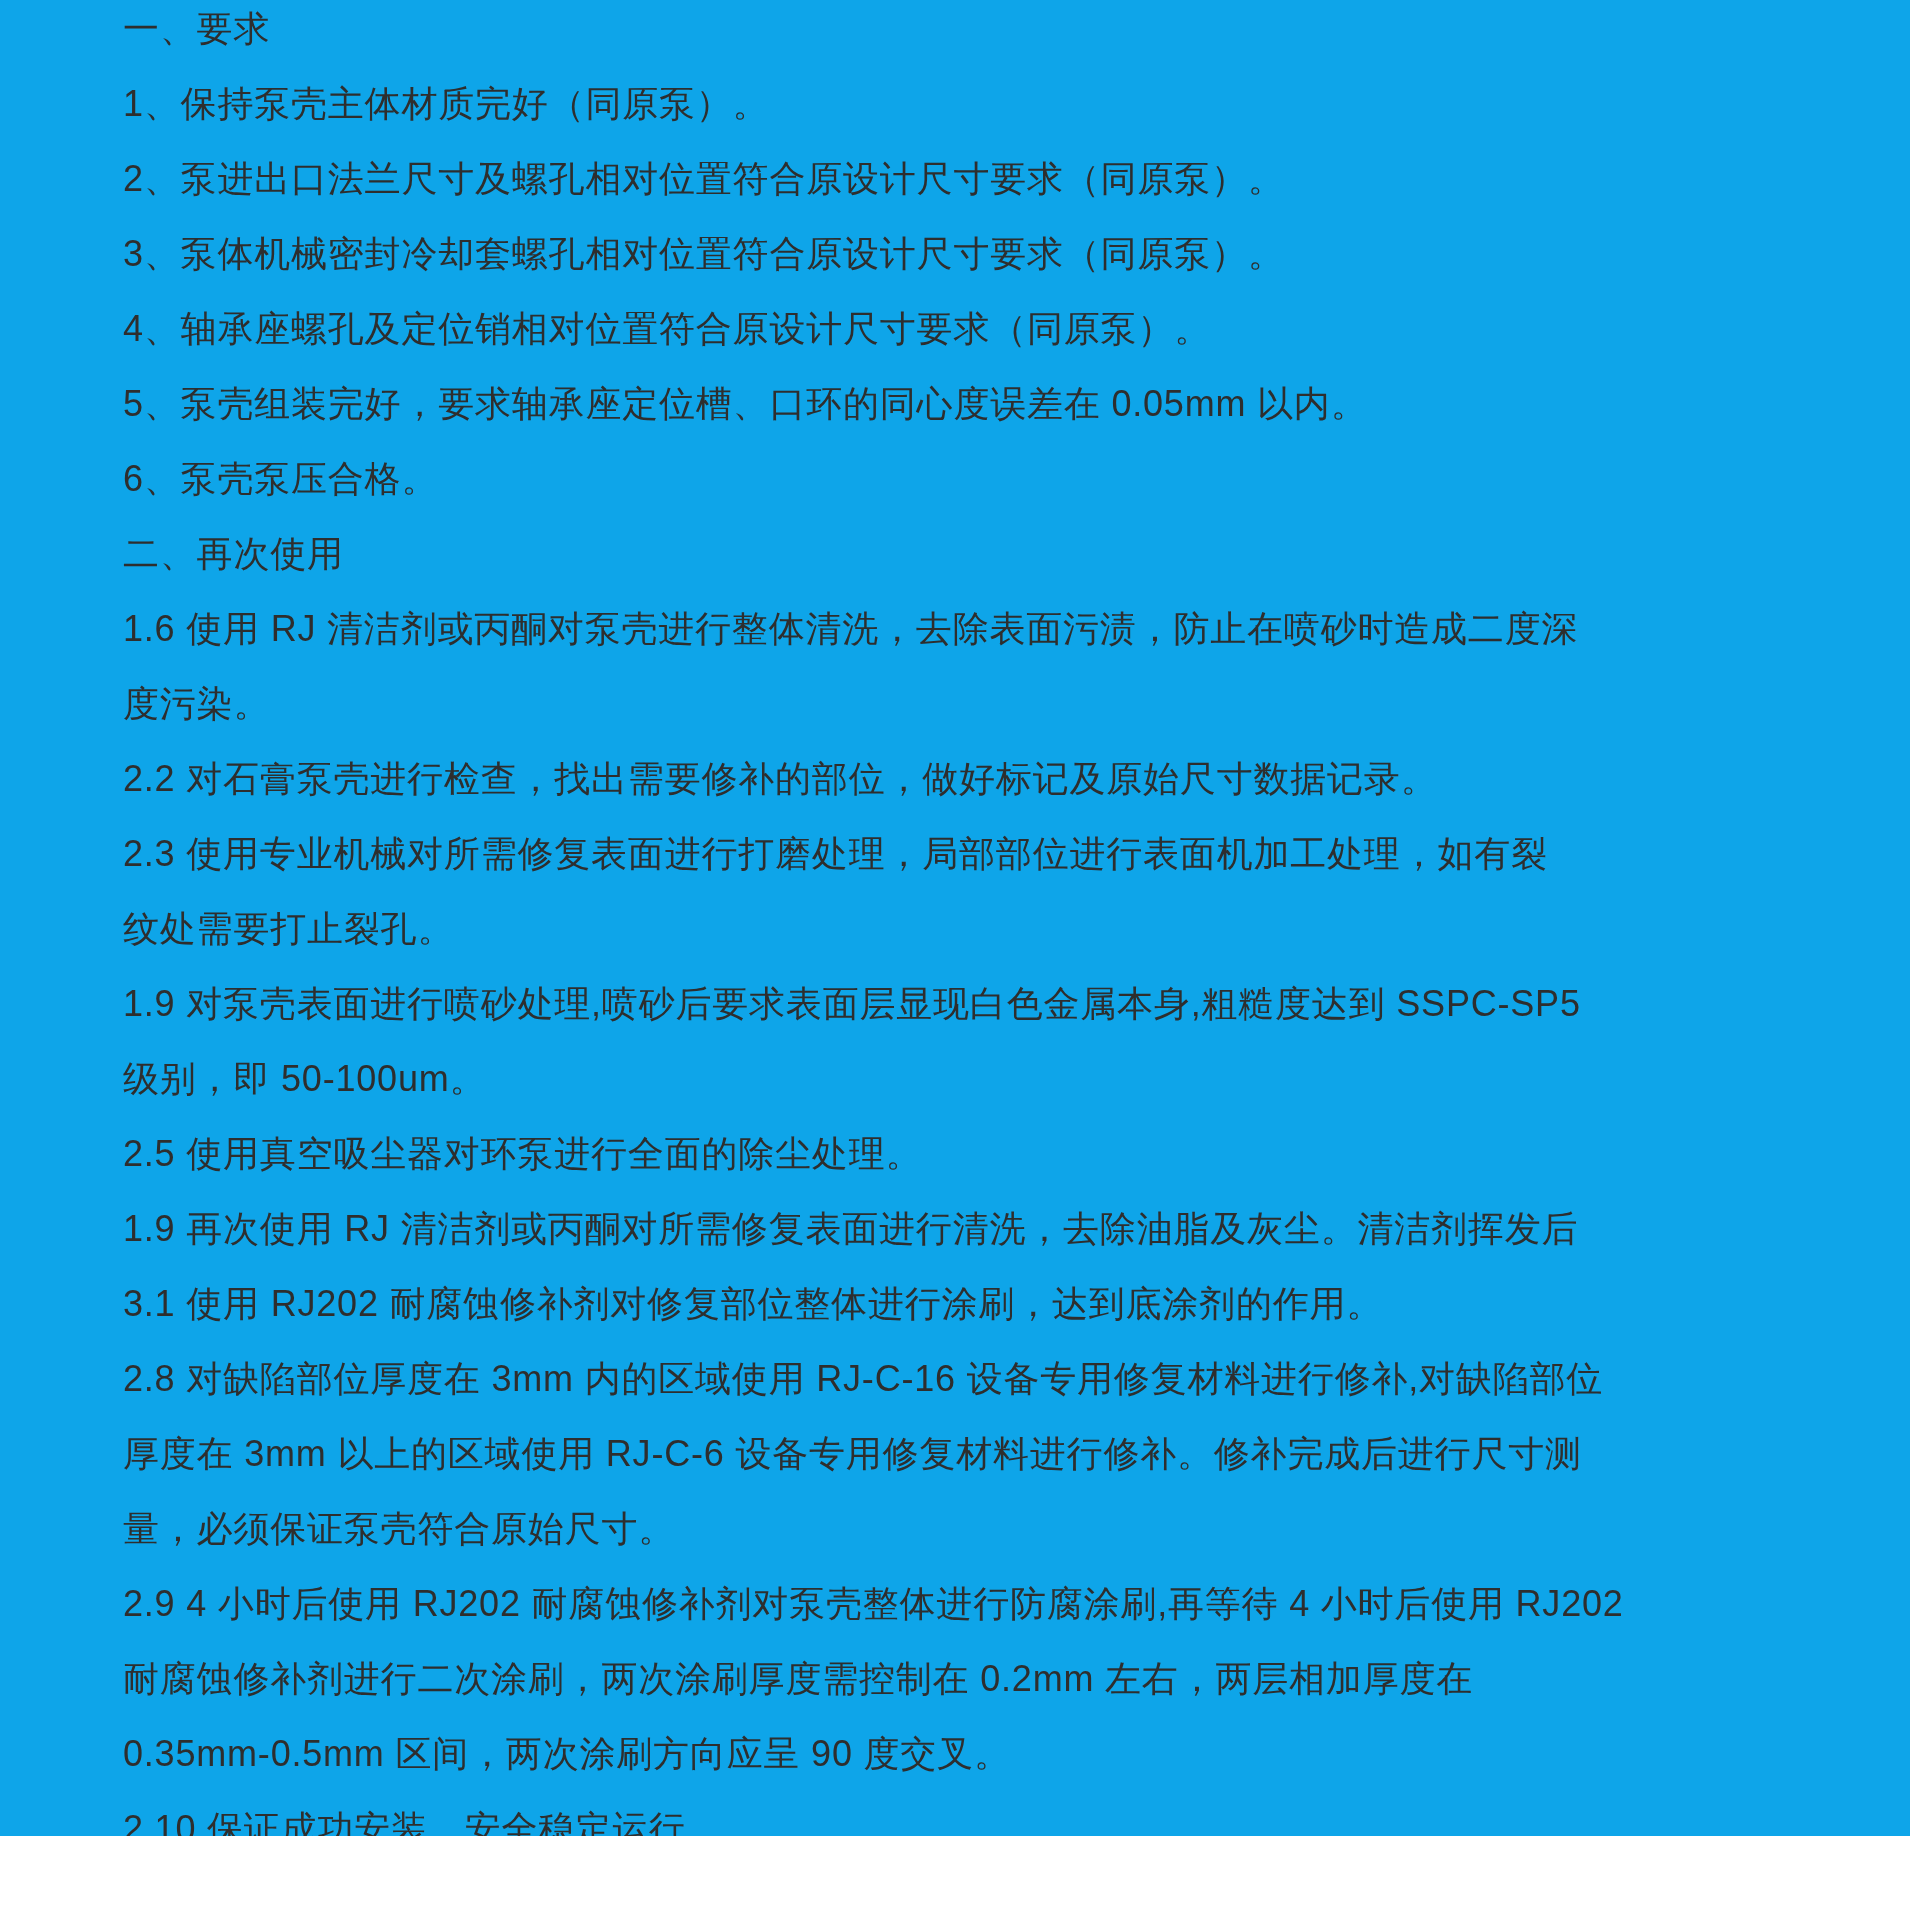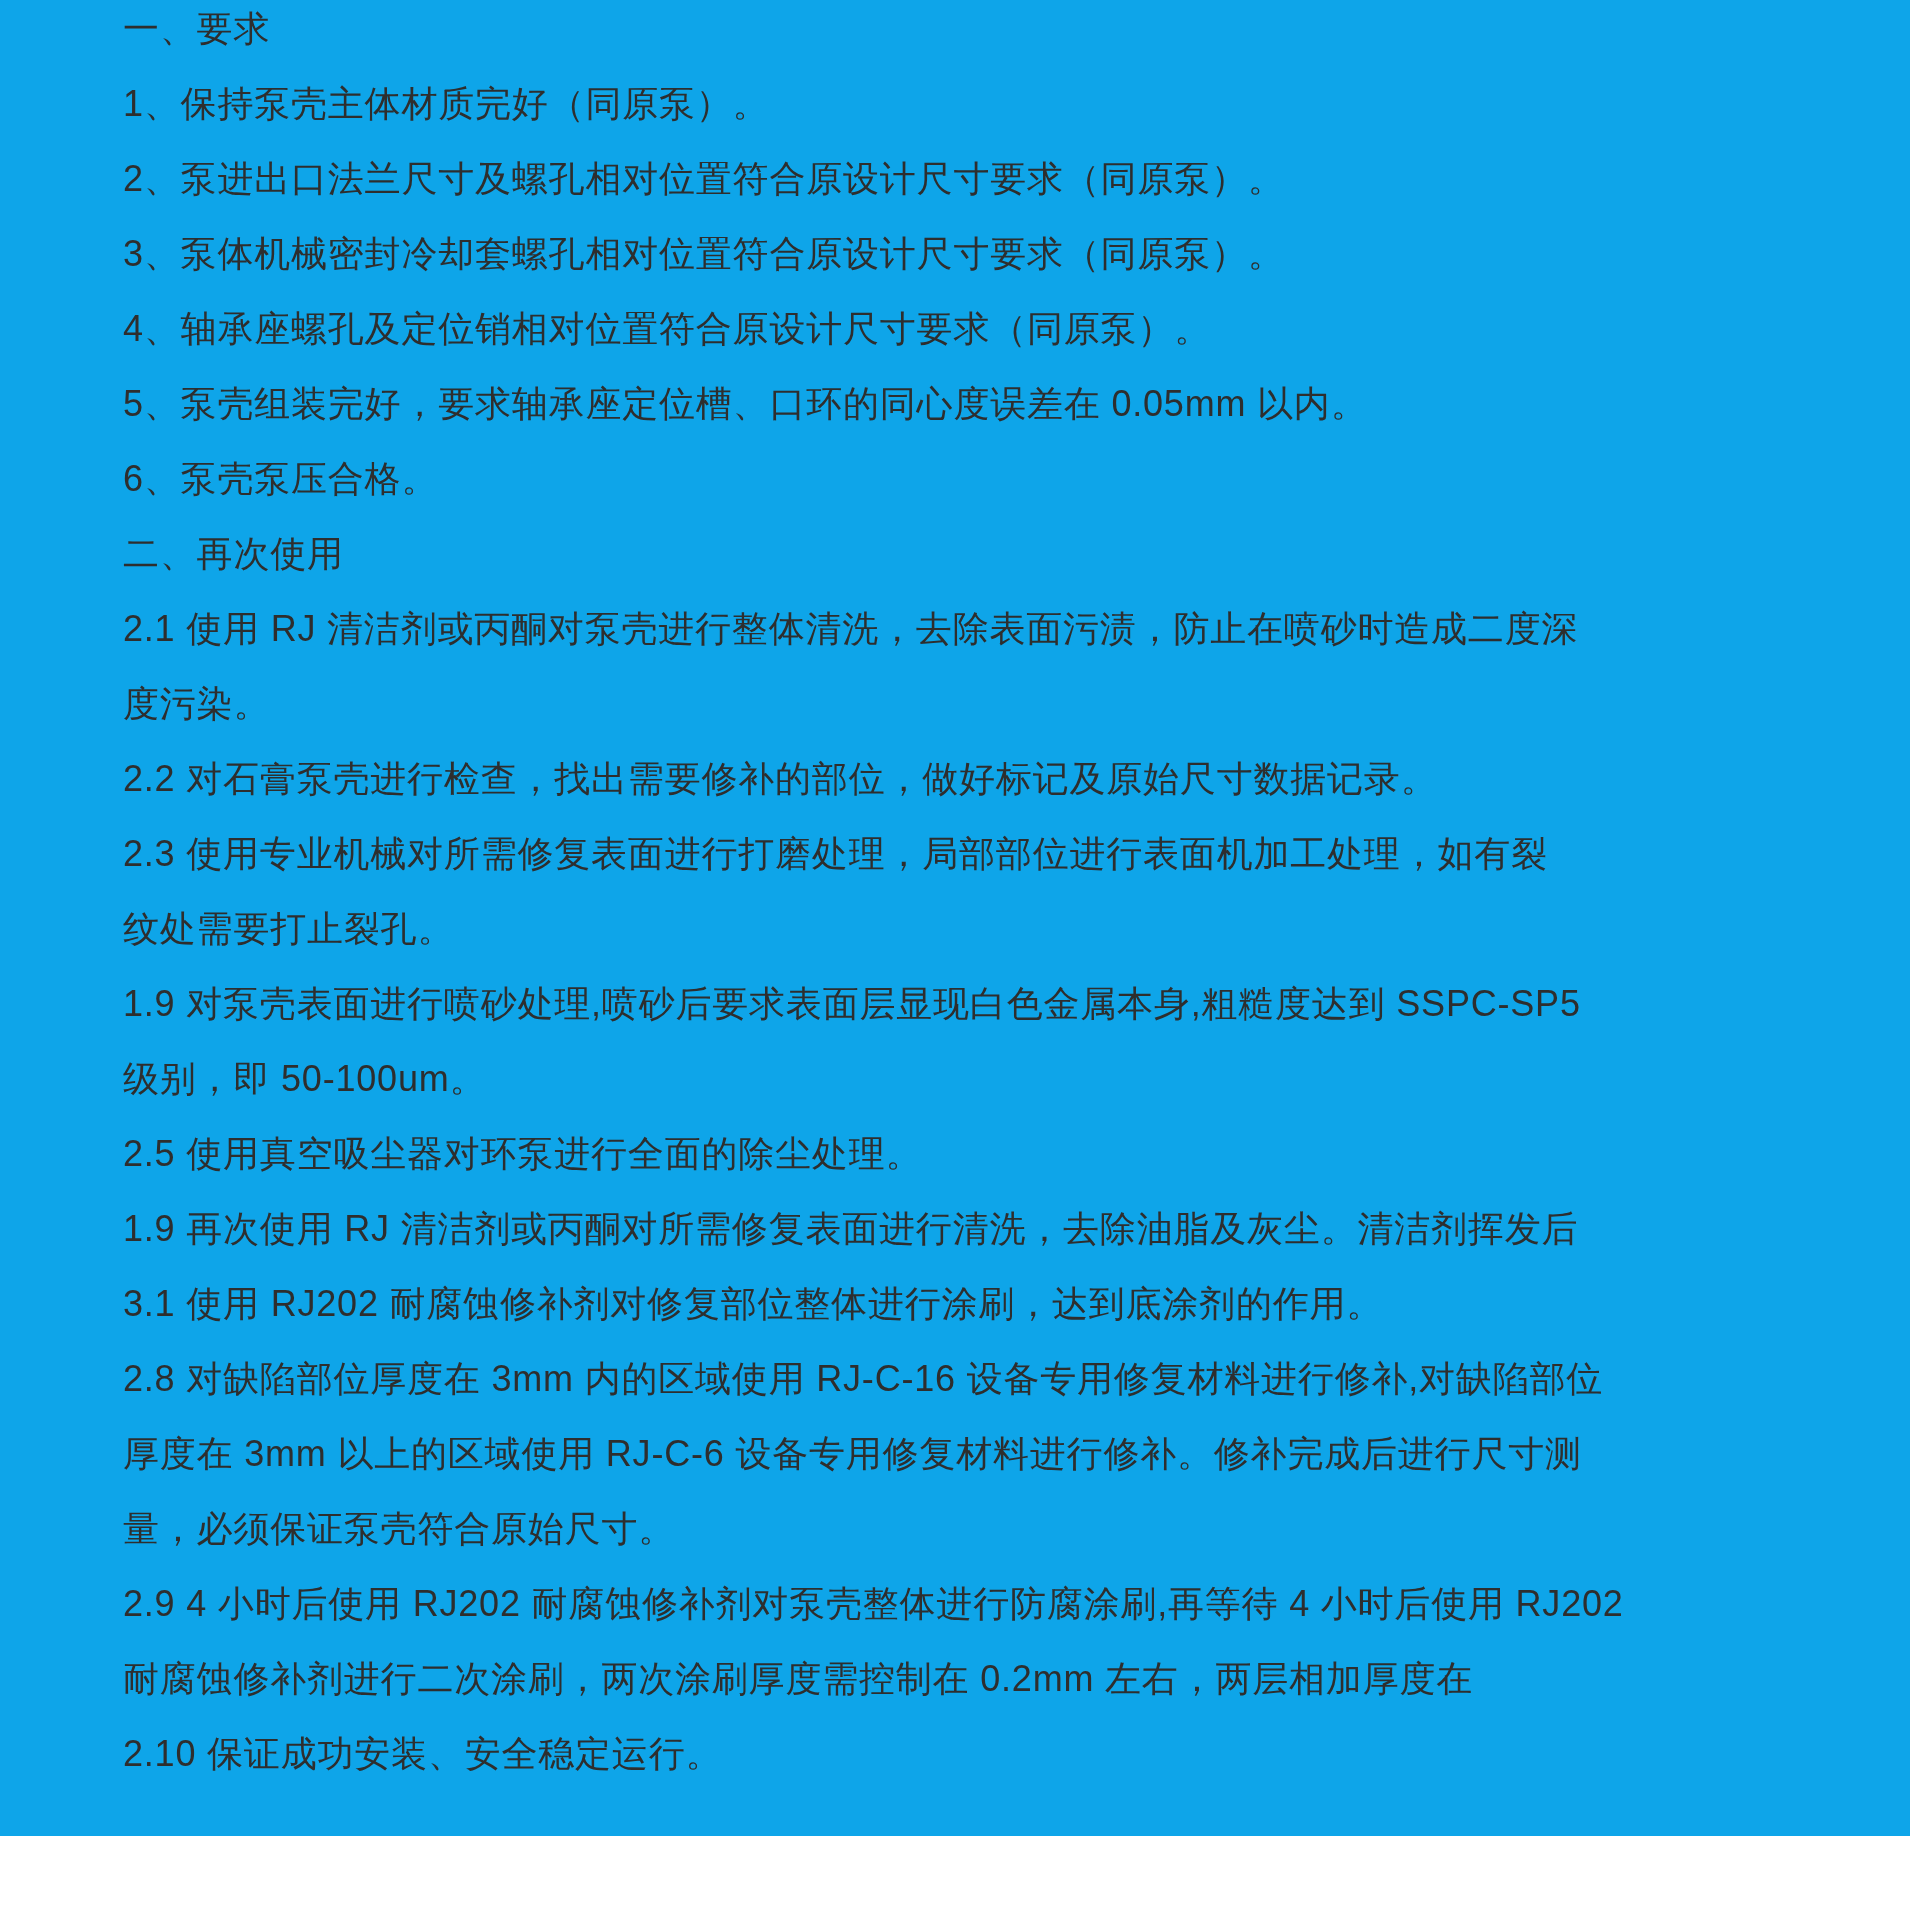--- a/index.html
+++ b/index.html
@@ -40,31 +40,32 @@
 <div class="page">
   <div class="content">
     <div class="line heading">一、要求</div>
     <div class="line">1、保持泵壳主体材质完好（同原泵）。</div>
     <div class="line">2、泵进出口法兰尺寸及螺孔相对位置符合原设计尺寸要求（同原泵）。</div>
     <div class="line">3、泵体机械密封冷却套螺孔相对位置符合原设计尺寸要求（同原泵）。</div>
     <div class="line">4、轴承座螺孔及定位销相对位置符合原设计尺寸要求（同原泵）。</div>
     <div class="line">5、泵壳组装完好，要求轴承座定位槽、口环的同心度误差在 0.05mm 以内。</div>
     <div class="line">6、泵壳泵压合格。</div>
     <div class="line heading">二、再次使用</div>
-    <div class="line">2.1 使用 RJ 清洁剂或丙酮对泵壳进行整体清洗，去除表面污渍，防止在喷砂时造成二度深</div>
+    <div class="line">1.6 使用 RJ 清洁剂或丙酮对泵壳进行整体清洗，去除表面污渍，防止在喷砂时造成二度深</div>
     <div class="line">度污染。</div>
     <div class="line">2.2 对石膏泵壳进行检查，找出需要修补的部位，做好标记及原始尺寸数据记录。</div>
     <div class="line">2.3 使用专业机械对所需修复表面进行打磨处理，局部部位进行表面机加工处理，如有裂</div>
     <div class="line">纹处需要打止裂孔。</div>
     <div class="line">1.9 对泵壳表面进行喷砂处理,喷砂后要求表面层显现白色金属本身,粗糙度达到 SSPC-SP5</div>
     <div class="line">级别，即 50-100um。</div>
     <div class="line">2.5 使用真空吸尘器对环泵进行全面的除尘处理。</div>
     <div class="line">1.9 再次使用 RJ 清洁剂或丙酮对所需修复表面进行清洗，去除油脂及灰尘。清洁剂挥发后</div>
     <div class="line">3.1 使用 RJ202 耐腐蚀修补剂对修复部位整体进行涂刷，达到底涂剂的作用。</div>
     <div class="line">2.8 对缺陷部位厚度在 3mm 内的区域使用 RJ-C-16 设备专用修复材料进行修补,对缺陷部位</div>
     <div class="line">厚度在 3mm 以上的区域使用 RJ-C-6 设备专用修复材料进行修补。修补完成后进行尺寸测</div>
     <div class="line">量，必须保证泵壳符合原始尺寸。</div>
     <div class="line">2.9 4 小时后使用 RJ202 耐腐蚀修补剂对泵壳整体进行防腐涂刷,再等待 4 小时后使用 RJ202</div>
     <div class="line">耐腐蚀修补剂进行二次涂刷，两次涂刷厚度需控制在 0.2mm 左右，两层相加厚度在</div>
+    <div class="line">0.35mm-0.5mm 区间，两次涂刷方向应呈 90 度交叉。</div>
     <div class="line">2.10 保证成功安装、安全稳定运行。</div>
   </div>
 </div>
 
 
 </body></html>

